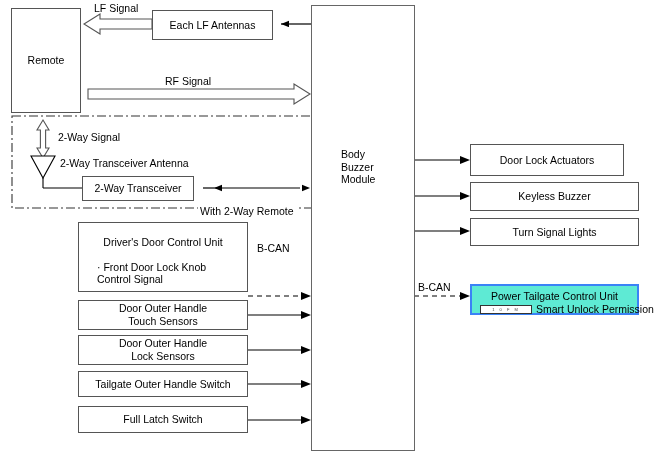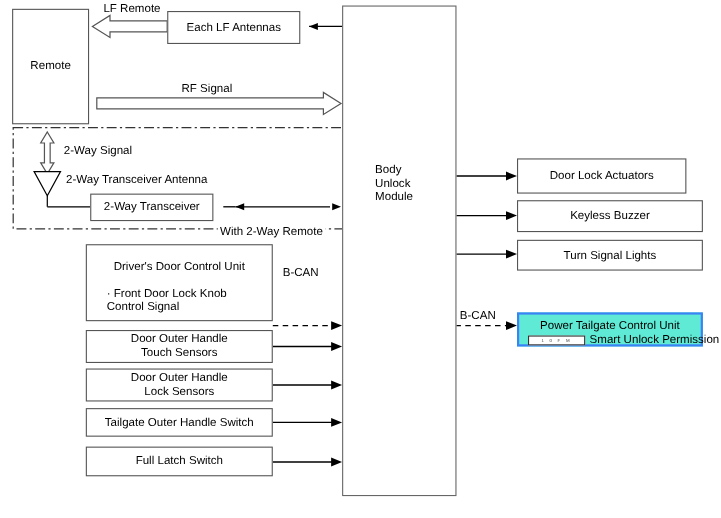--- a/index.html
+++ b/index.html
@@ -195,39 +195,39 @@
   </svg>
 
   <div class="box" style="left:11px; top:8px; width:70px; height:105px;">
     <span>Remote</span>
   </div>
 
   <div class="box" style="left:152px; top:10px; width:121px; height:30px;">
     <span>Each LF Antennas</span>
   </div>
 
-  <div class="lbl" style="left:94px; top:2px;">LF Remote</div>
+  <div class="lbl" style="left:94px; top:2px;">LF Signal</div>
 
   <div class="lbl" style="left:165px; top:75px;">RF Signal</div>
 
   <div class="lbl" style="left:58px; top:131px;">2-Way Signal</div>
 
   <div class="lbl" style="left:60px; top:157px;">2-Way Transceiver Antenna</div>
 
   <div class="box" style="left:82px; top:176px; width:112px; height:25px;">
     <span>2-Way Transceiver</span>
   </div>
 
   <div class="lbl" style="left:198px; top:205px; background:#ffffff; padding:0 2px;">With 2-Way Remote</div>
 
   <div style="position:absolute; left:311px; top:5px; width:104px; height:446px;
               box-sizing:border-box; border:1px solid #666666; background:#ffffff;"></div>
   <div class="lbl-multi" style="left:341px; top:148px;">
     <div>Body</div>
-    <div>Unlock</div>
+    <div>Buzzer</div>
     <div>Module</div>
   </div>
 
   <div style="position:absolute; left:78px; top:222px; width:170px; height:70px;
               box-sizing:border-box; border:1px solid #555555; background:#ffffff;">
     <div class="ddu-inner" style="top:13px;">Driver's Door Control Unit</div>
     <div class="ddu-sub" style="top:38px;">· Front Door Lock Knob</div>
     <div class="ddu-sub" style="top:50px;">Control Signal</div>
   </div>
 

